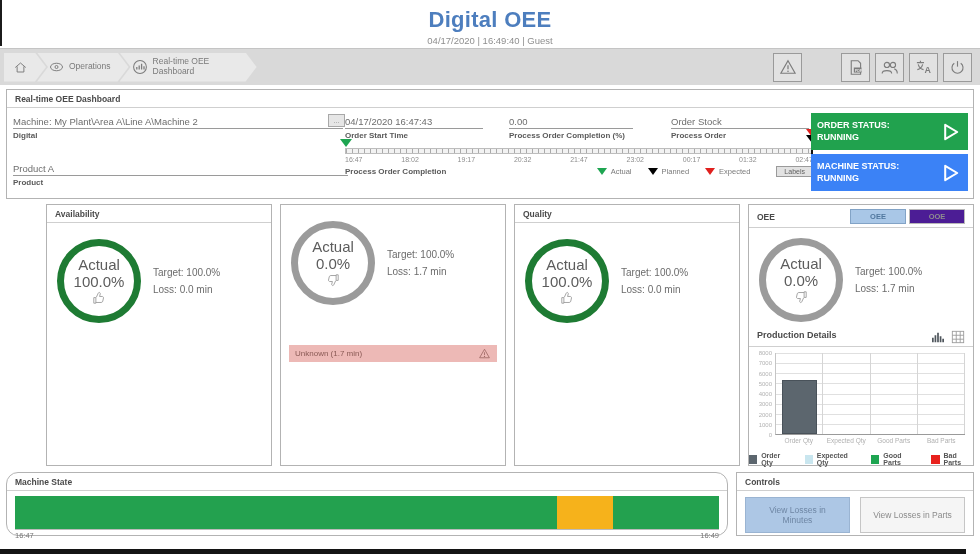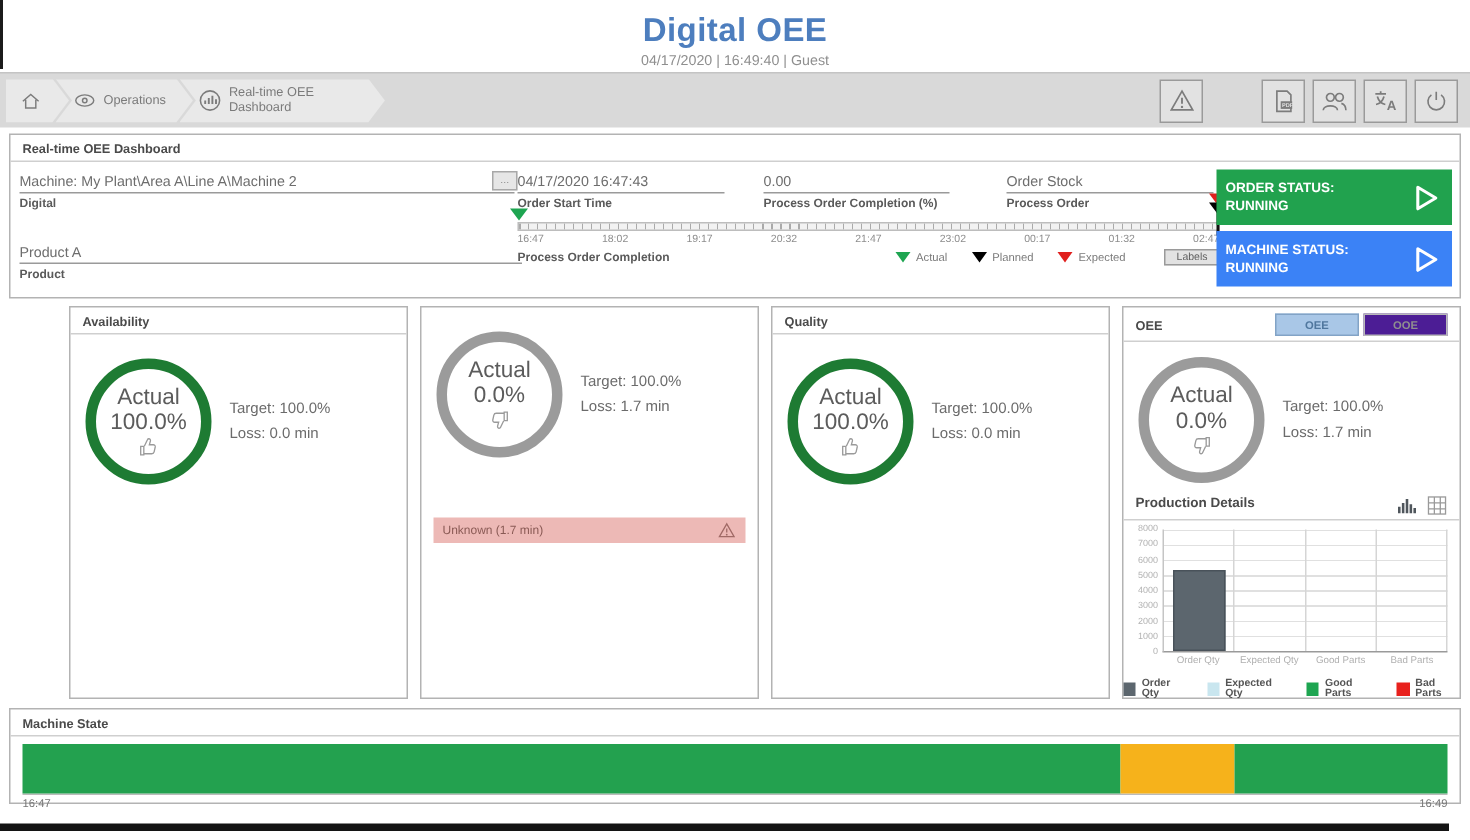--- a/index.html
+++ b/index.html
@@ -104,21 +104,21 @@
   .pd-col { flex:1; border-right:1px solid #d5d5d5; position:relative; }
   .pd-bar { position:absolute; bottom:0; left:12%; width:76%; border:1px solid #49525a; }
   .pd-xlabels { display:flex; padding:2px 8px 0 26px; }
   .pd-xlabels span { flex:1; text-align:center; font-size:6.5px; color:#b0b0b0; }
   .pd-legend { display:flex; gap:14px; justify-content:center; margin-top:8px; }
   .pd-leg-item { display:flex; align-items:center; gap:4px; font-size:7px; font-weight:bold; color:#555; }
   .pd-swatch { width:9px; height:9px; }
 
   
   .bottom-row { display:flex; gap:8px; margin-top:6px; }
-  .machine-state { flex:1; height:64px; }
+  .machine-state { flex:1; height:64px;border-radius:12px; }
   .ms-barwrap { margin:5px 8px 0; height:34px; display:flex; border-bottom:1px solid #bbb; }
   .ms-labels { display:flex; justify-content:space-between; font-size:7.5px; color:#777; padding:1px 8px 0; }
   .controls { width:238px; height:64px; }
   .ctl-row { display:flex; gap:10px; padding:6px 8px 0; }
   .ctl-btn { flex:1; height:36px; font-size:8.5px; display:flex; align-items:center; justify-content:center;
              text-align:center; border:1px solid #c6c6c6; background:#f5f5f5; color:#8b8b8b; padding:0 8px; }
   .ctl-btn.selected { background:#adc7e5; border-color:#9ab4d2; color:#6e86a4; }
 </style>
 </head>
 <body>
@@ -445,16 +445,25 @@
       <div class="ms-barwrap">
           <div style="width: 77%; background: rgb(35, 161, 79);"></div>
           <div style="width: 8%; background: rgb(246, 178, 27);"></div>
           <div style="width: 15%; background: rgb(35, 161, 79);"></div>
         </div>
       <div class="ms-labels">
         <span>16:47</span>
         <span>16:49</span>
       </div>
     </div>
+    <div class="panel controls">
+      <div class="panel-title">
+          <span>Controls</span>
+        </div>
+      <div class="ctl-row">
+        <div class="ctl-btn selected">View Losses in Minutes</div>
+        <div class="ctl-btn">View Losses in Parts</div>
+      </div>
+    </div>
   </div>
 </div>
 
 <div class="bottom-edge"></div>
 
 </body></html>

